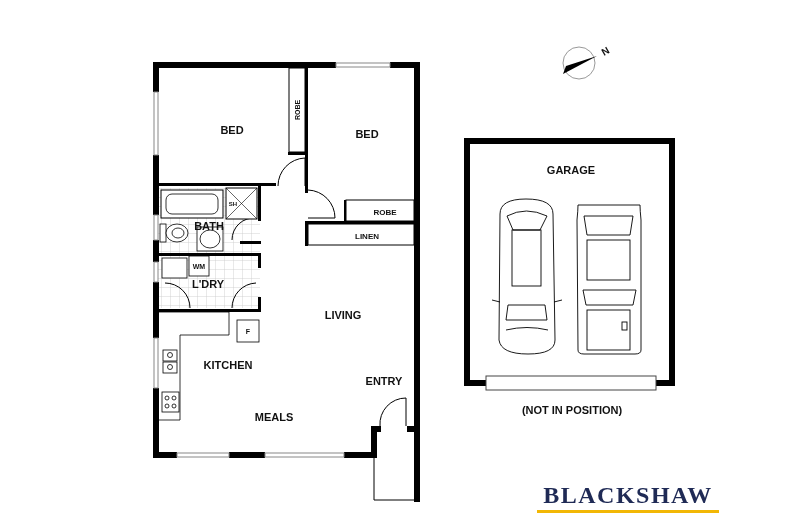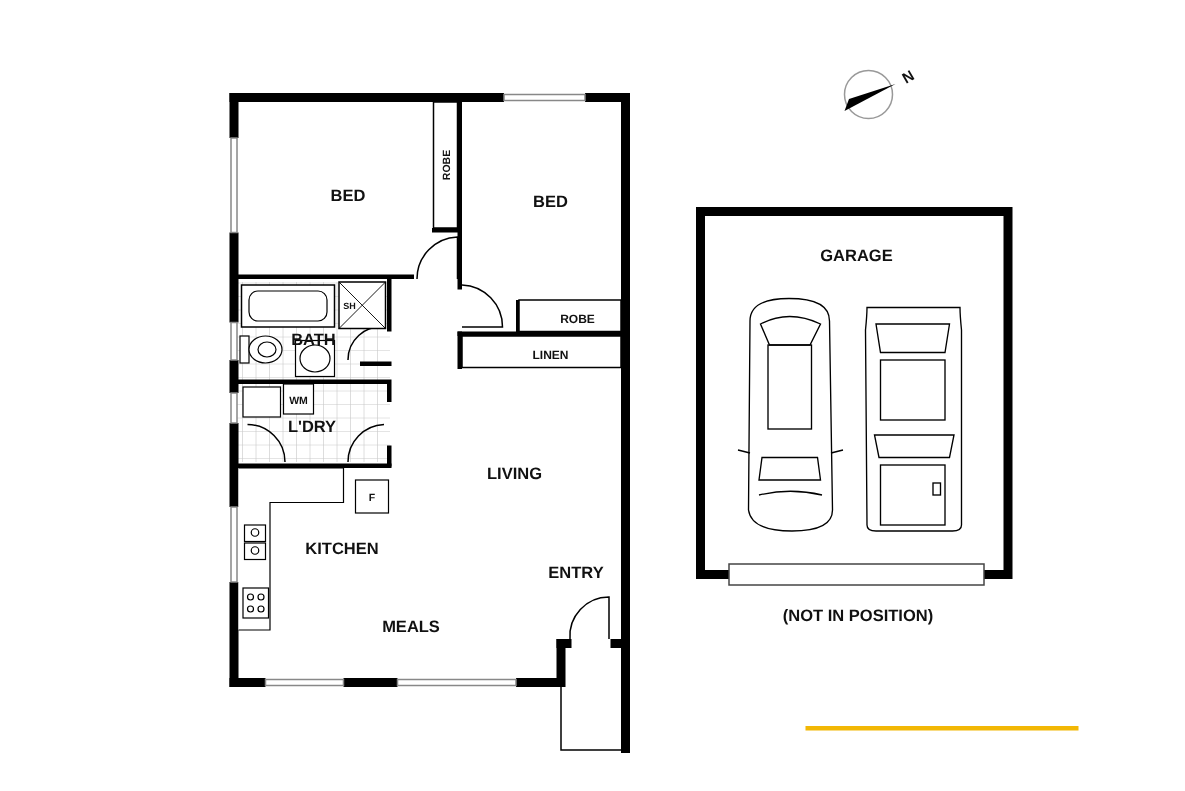--- a/index.html
+++ b/index.html
@@ -174,14 +174,15 @@
   </g>
 
   <g>
     <circle cx="579" cy="63" r="16" fill="#fff" stroke="#999" stroke-width="1"></circle>
     <path d="M563 74 L597 56 L566 66 Z" fill="#000"></path>
     <text class="lbl" x="604" y="56" font-size="10" transform="rotate(-30 604 56)">N</text>
   </g>
 </svg>
 
 <div class="brand">
+  <div class="brand-name">BLACKSHAW</div>
   <div class="brand-bar"></div>
 </div>
 
 </body></html>

